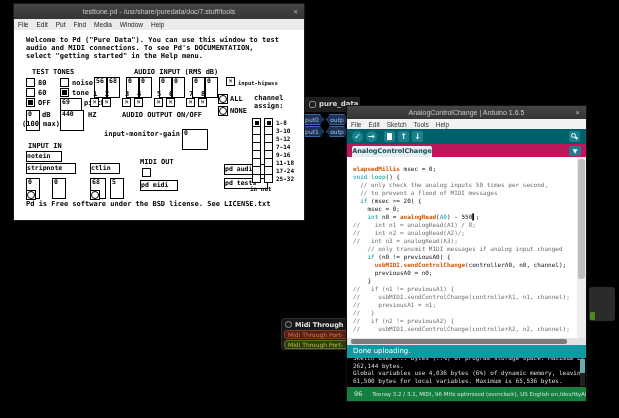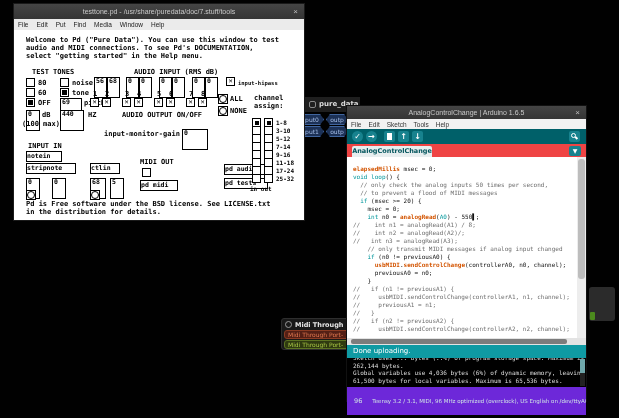--- a/index.html
+++ b/index.html
@@ -64,21 +64,21 @@
   .tbtn{position:absolute;top:2px;width:11px;height:11px;background:#17828e;color:#fff;text-align:center;
         font:bold 8px/11px "DejaVu Sans",sans-serif}
   .tbtn.round{border-radius:50%}
   .tbtn.sq{border-radius:2px}
   #ic-new-glyph{position:absolute;left:3px;top:2px;width:5px;height:7px;background:#fff}
   #ic-monitor{right:6px;left:auto}
   #ic-monitor-glass{position:absolute;left:2px;top:2px;width:5px;height:5px;border:1px solid #fff;
                     border-radius:50%;box-sizing:border-box}
   #ic-monitor-handle{position:absolute;left:6px;top:6px;width:3px;height:1.5px;background:#fff;
                      transform:rotate(45deg)}
-  #ard-tabbar{position:absolute;left:0;top:38px;right:0;height:13px;background:#ef4444}
+  #ard-tabbar{position:absolute;left:0;top:38px;right:0;height:13px;background:#be185d}
   #ard-tab{position:absolute;left:5px;top:2px;width:80px;height:11px;background:#e7eeef;color:#00545c;
            font:bold 6.5px/11px "DejaVu Sans",sans-serif;text-align:center;border-radius:2px 2px 0 0}
   #tab-menu-btn{position:absolute;right:5px;top:2px;width:12px;height:10px;background:#17828e;color:#fff;
                 font:6px/10px "DejaVu Sans",sans-serif;text-align:center;border-radius:2px}
   #ard-editor{position:absolute;left:0;top:51px;right:0;height:181px;background:#fff;overflow:hidden;
               padding:8px 0 0 6px;box-sizing:border-box}
   .code-line{font:6px/8px "DejaVu Sans Mono",monospace;color:#111;white-space:pre}
   .code-line.comment{color:#6e6e6e}
   .kw{color:#00979c}
   .fn{color:#d35400;font-weight:bold}
@@ -87,21 +87,21 @@
   #ed-hscroll{position:absolute;left:0;top:232px;right:0;height:7px;background:#e3e3e3}
   #ed-hthumb{position:absolute;left:4px;top:1px;width:216px;height:5px;background:#7c7c7c;border-radius:2px}
   #ard-status{position:absolute;left:0;top:239px;right:0;height:15px;background:#0f9aa3;color:#fff;
               font:7px/13px "DejaVu Sans",sans-serif;padding-left:6px}
   #ard-console{position:absolute;left:0;top:252px;right:0;height:29px;background:#000;overflow:hidden;
                padding-left:6px}
   .con-line{font:6px/7.5px "DejaVu Sans Mono",monospace;color:#ddd;white-space:pre}
   #con-clip{margin-top:-4px}
   #con-scroll{position:absolute;right:1px;top:1px;width:5px;height:27px;background:#222}
   #con-thumb{position:absolute;left:0;top:0;width:5px;height:14px;background:#6fa7ab}
-  #ard-footer{position:absolute;left:0;top:281px;right:0;height:28px;background:#6d28d9;display:flex;
+  #ard-footer{position:absolute;left:0;top:281px;right:0;height:14px;background:#15803d;display:flex;
               align-items:center}
   #ard-line-no{font:6.5px "DejaVu Sans",sans-serif;color:#cfe3e5;margin-left:7px}
   #ard-board{flex:1;text-align:center;font:5.5px "DejaVu Sans",sans-serif;color:#cfe3e5;
              white-space:nowrap;overflow:hidden;padding:0 10px}
 </style>
 </head>
 <body>
 
 <div class="abs" id="pb-tabstrip">
   <span id="pb-tab-icon"></span>
@@ -244,21 +244,20 @@
     <span class="pdtext" style="left:262px;top:97px;font-size:6px">3-10</span>
     <span class="pdtext" style="left:262px;top:105px;font-size:6px">5-12</span>
     <span class="pdtext" style="left:262px;top:113px;font-size:6px">7-14</span>
     <span class="pdtext" style="left:262px;top:121px;font-size:6px">9-16</span>
     <span class="pdtext" style="left:262px;top:129px;font-size:6px">11-18</span>
     <span class="pdtext" style="left:262px;top:137px;font-size:6px">17-24</span>
     <span class="pdtext" style="left:262px;top:145px;font-size:6px">25-32</span>
     <span class="pdtext" style="left:236px;top:155px;font-size:6px">in out</span>
 
     <span class="pdtext" style="left:12px;top:170px">Pd is Free software under the BSD license. See LICENSE.txt</span>
-    <span class="pdtext" style="left:12px;top:178px">in the distribution for details.</span>
   </div>
 </div>
 
 <div class="abs" id="ard-win">
   <div class="titlebar" id="ard-title">
     <span>AnalogControlChange | Arduino 1.6.5</span>
     <span class="closex" style="right:6px;top:3px">×</span>
   </div>
   <div id="ard-menubar">
     <span>File</span>

